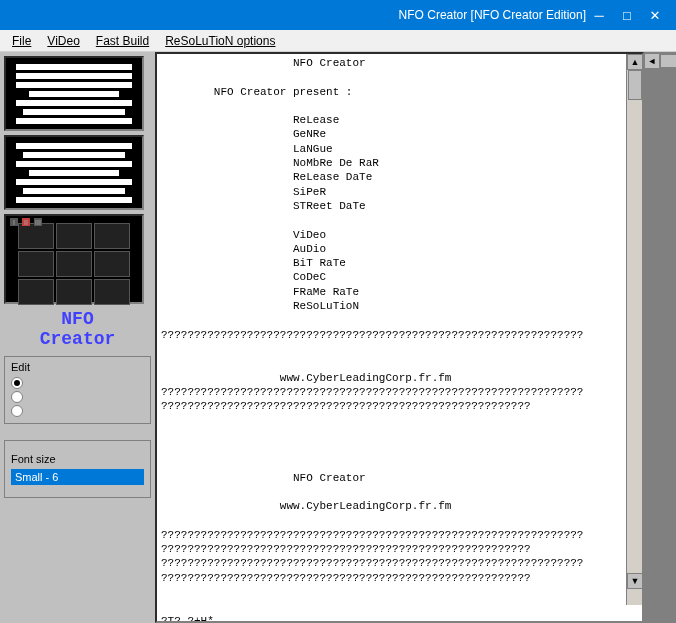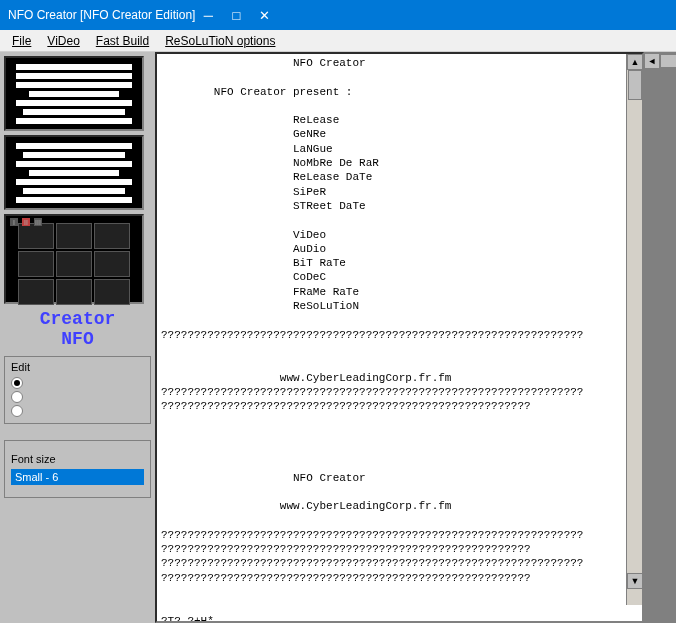--- a/index.html
+++ b/index.html
@@ -12,21 +12,21 @@
       overflow: hidden;
     }
 
     
     #title-bar {
       background: #0078d7;
       color: white;
       height: 30px;
       display: flex;
       align-items: center;
-      justify-content: flex-start;
+      justify-content: flex-end;
       padding: 0 8px;
       user-select: none;
     }
     #title-text {
       font-size: 12px;
       font-weight: normal;
     }
     #title-controls {
       display: flex;
       gap: 2px;
@@ -392,22 +392,22 @@
         <div class="grid-cell"></div>
         <div class="grid-cell"></div>
         <div class="grid-cell"></div>
         <div class="grid-cell"></div>
         <div class="grid-cell"></div>
         <div class="grid-cell"></div>
       </div>
     </div>
 
     <div id="branding">
+      <div id="brand-nfo">NFO</div>
       <div id="brand-creator">Creator</div>
-      <div id="brand-nfo">NFO</div>
     </div>
 
     <div id="font-section">
       <div id="font-label">Edit</div>
       <div class="radio-option">
         <div class="radio-circle selected"></div>
       </div>
       <div class="radio-option">
         <div class="radio-circle"></div>
       </div>

